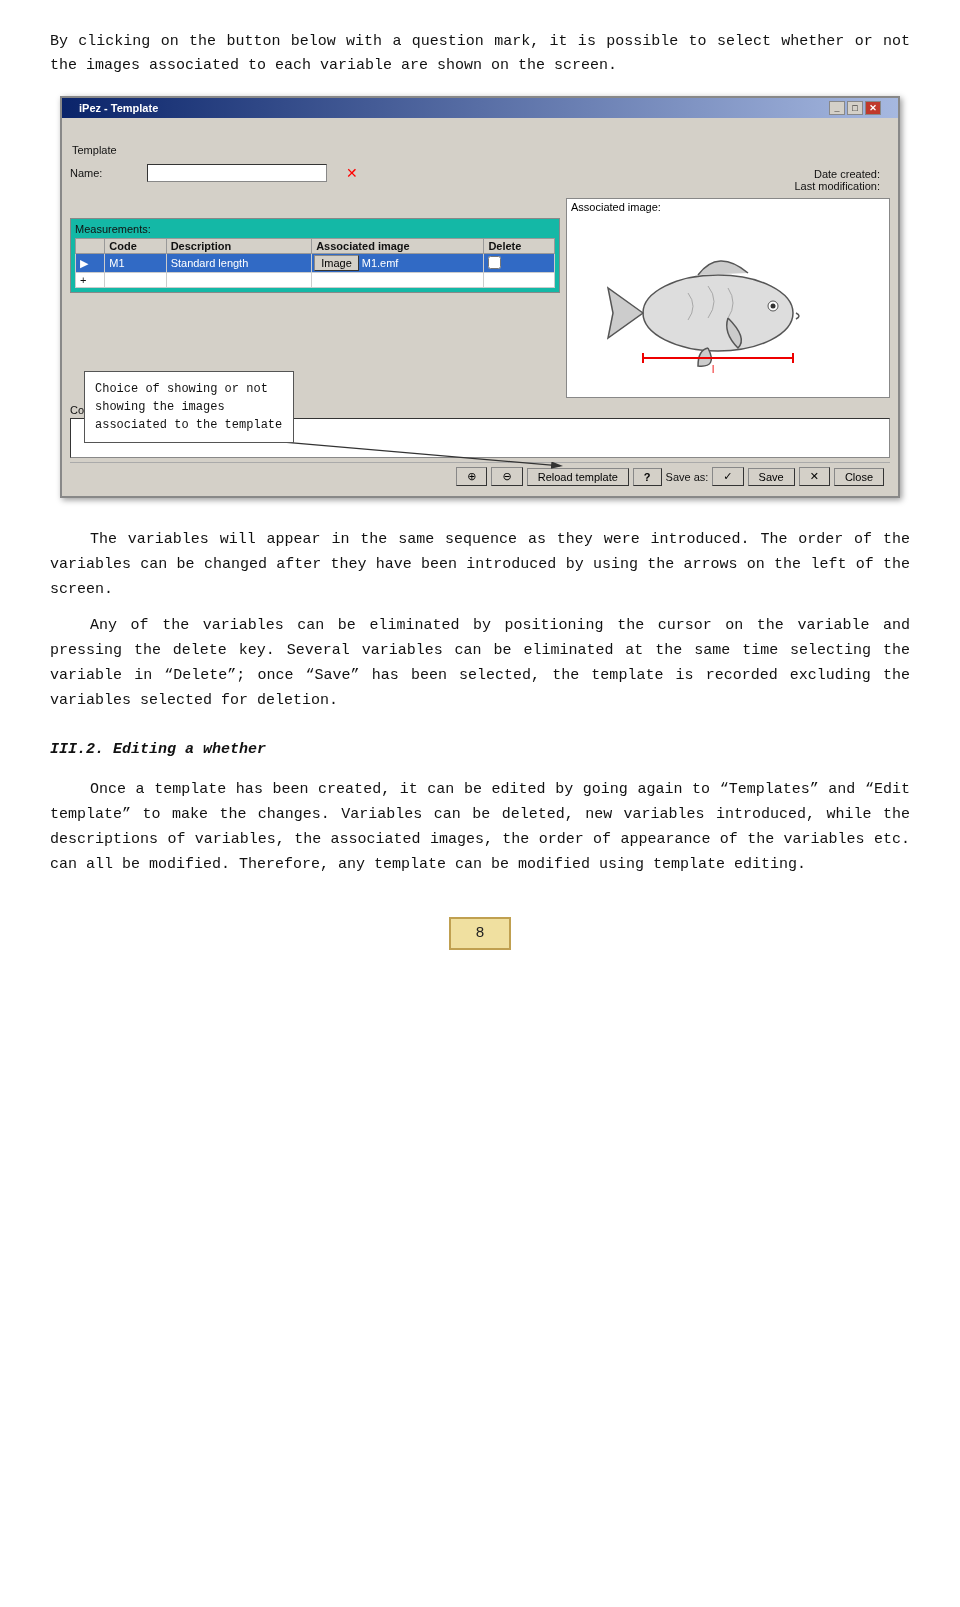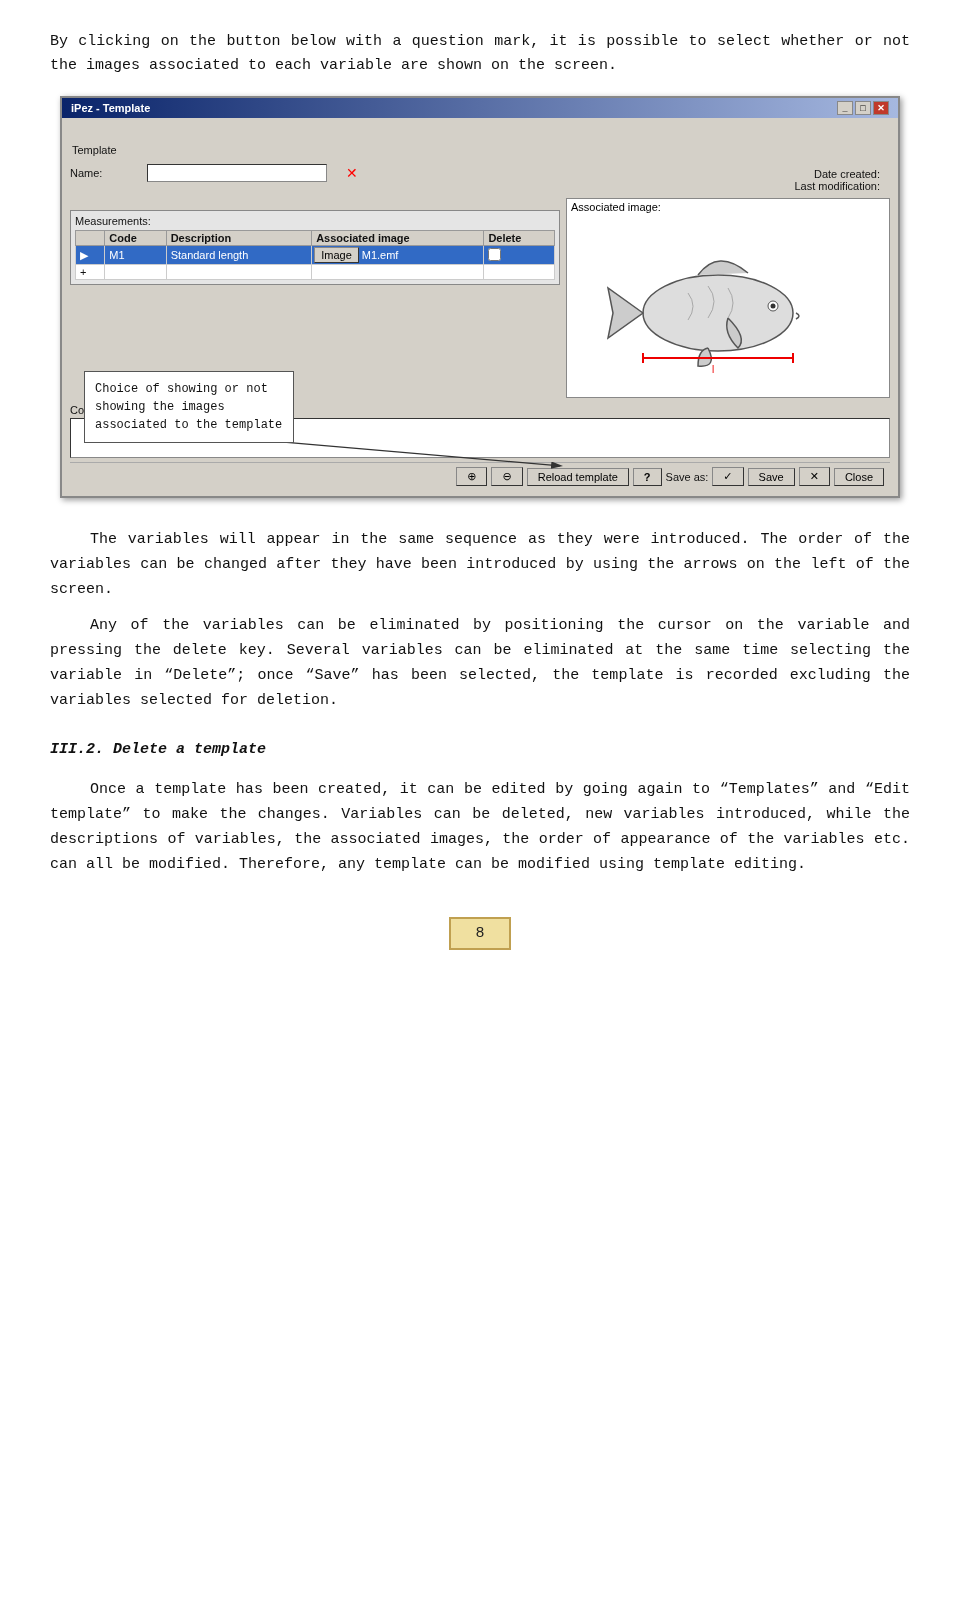--- a/index.html
+++ b/index.html
@@ -27,21 +27,21 @@
       border: 2px solid #888;
       background: #d4d0c8;
       box-shadow: 2px 2px 6px rgba(0,0,0,0.4);
       font-family: Tahoma, Arial, sans-serif;
       font-size: 11px;
     }
 
     .win-titlebar {
       background: linear-gradient(to right, #0a246a, #a6b8e0);
       color: #fff;
-      padding: 3px 9px;
+      padding: 3px 17px;
       display: flex;
       justify-content: space-between;
       align-items: center;
       font-weight: bold;
       font-size: 11px;
     }
 
     .win-titlebar-controls {
       display: flex;
       gap: 2px;
@@ -96,23 +96,23 @@
       font-size: 11px;
     }
 
     .win-input-red-x {
       color: red;
       font-size: 14px;
       margin-left: 2px;
     }
 
     .win-measurements {
-      background: #e5e5e5;
+      background: #14b8a6;
       border: 1px solid #888;
-      margin-top: 12px;
+      margin-top: 20px;
       padding: 4px;
     }
 
     .win-measurements-title {
       font-size: 11px;
       margin-bottom: 3px;
     }
 
     .win-table {
       width: 100%;
@@ -421,21 +421,21 @@
       </defs>
     </svg>
 
   </div>
 
   <div class="body-section">
     <p>The variables will appear in the same sequence as they were introduced. The order of the variables can be changed after they have been introduced by using the arrows on the left of the screen.</p>
     <p>Any of the variables can be eliminated by positioning the cursor on the variable and pressing the delete key. Several variables can be eliminated at the same time selecting the variable in “Delete”; once “Save” has been selected, the template is recorded excluding the variables selected for deletion.</p>
   </div>
 
-  <div class="section-heading">III.2.  Delete a template</div>
+  <div class="section-heading">III.2.  Editing a whether</div>
 
   <div class="body-section">
     <p>Once a template has been created, it can be edited by going again to “Templates” and “Edit template” to make the changes. Variables can be deleted, new variables introduced, while the descriptions of variables, the associated images, the order of appearance of the variables etc. can all be modified. Therefore, any template can be modified using template editing.</p>
   </div>
 
   <div class="page-footer">
     <div class="page-num-badge">8</div>
   </div>
 
 </div>

